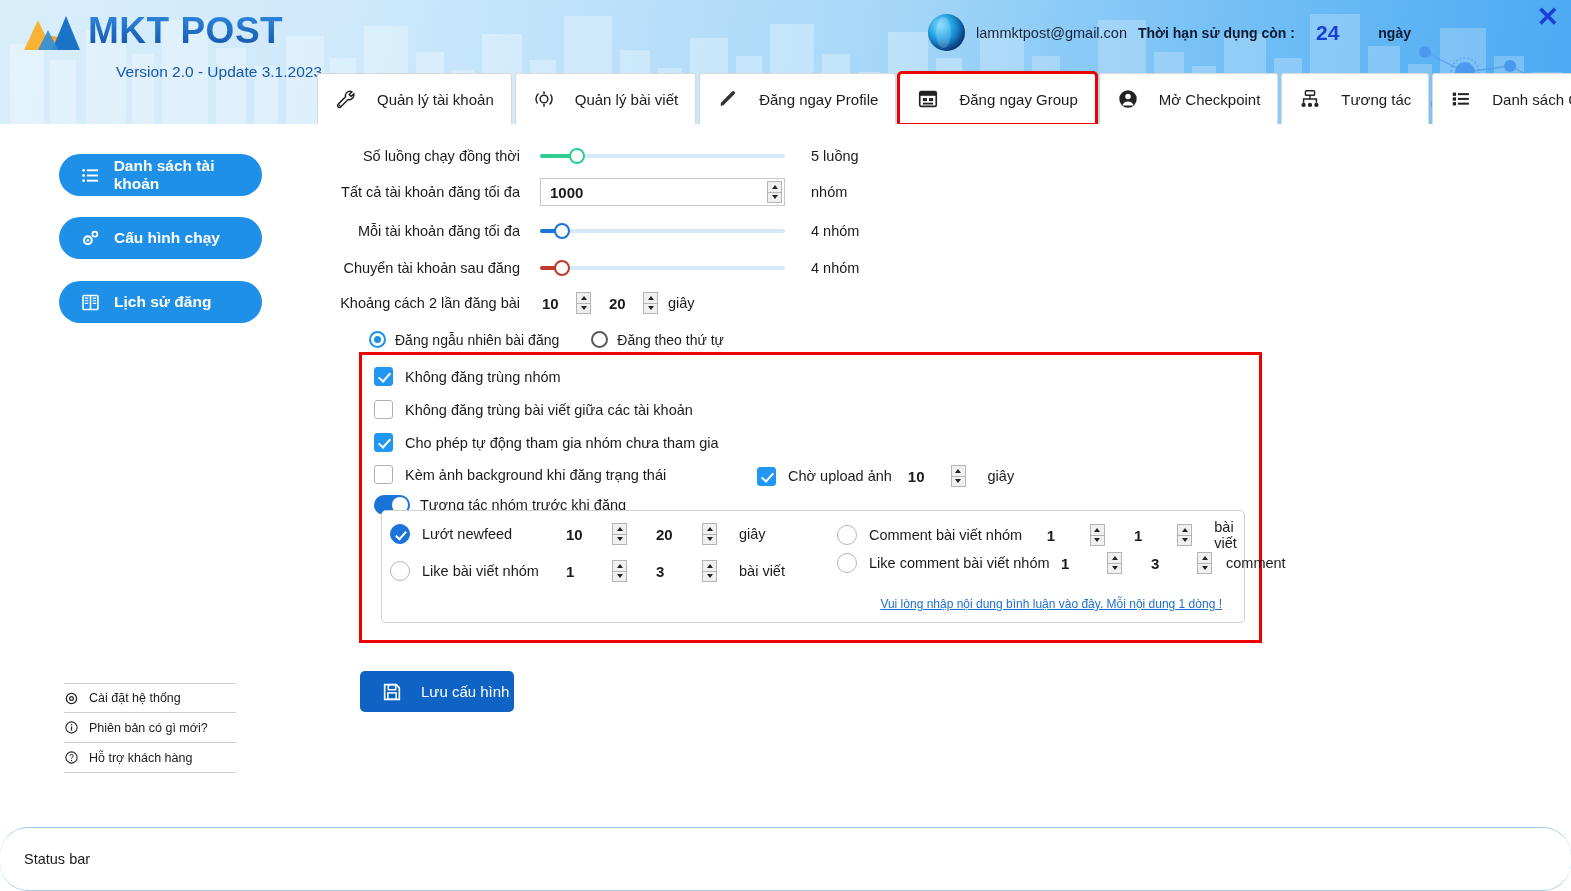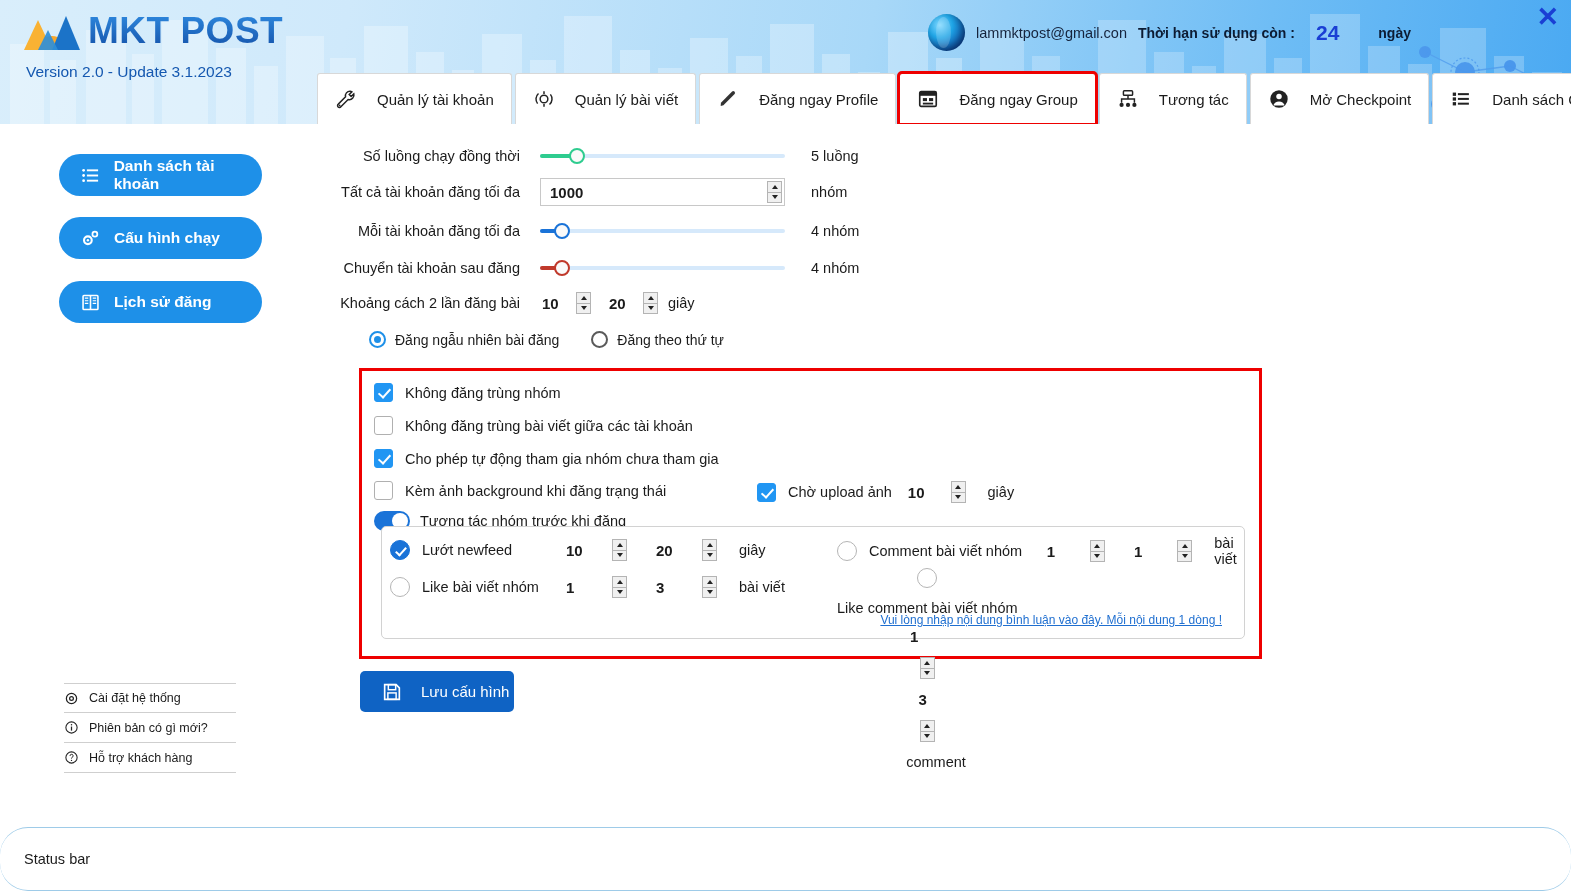--- a/index.html
+++ b/index.html
@@ -33,21 +33,21 @@
   .logo-mark { width: 62px; height: 48px; }
   .logo-text {
     font-size: 37px; font-weight: bold; letter-spacing: .5px;
     color: #1a63c4;
     background: linear-gradient(180deg,#2f8ae0 0%,#1553aa 100%);
     -webkit-background-clip: text; background-clip: text; color: transparent;
     line-height: 1;
   }
   .version {
     margin-top: 9px; margin-left: 4px;
-    font-size: 15.5px; color: #1558b0; font-weight: 500;
+    font-size: 15.5px; color: #1558b0; font-weight: 500; text-align: right;
   }
   .acct {
     position: absolute; right: 160px; top: 14px;
     display: flex; align-items: center; gap: 11px;
     white-space: nowrap;
   }
   .globe {
     width: 37px; height: 37px; border-radius: 50%;
     background: radial-gradient(circle at 32% 30%, #7fd8ff 0%, #1fa5e6 35%, #0b3f9c 85%);
     box-shadow: inset -3px -3px 7px rgba(0,0,0,.35);
@@ -147,21 +147,21 @@
     background:#fff; position: relative; flex:0 0 auto;
   }
   .radio.on { border-color: #1e90e8; }
   .radio.on::after {
     content:""; position:absolute; left:3px; top:3px; width:7px;height:7px;
     border-radius:50%; background:#1e90e8;
   }
   .radio-lbl { font-size: 14px; color:#1b1b1b; }
 
   .redbox {
-    position: absolute; left: 39px; top: 244px; width: 903px; height: 291px;
+    position: absolute; left: 39px; top: 228px; width: 903px; height: 291px;
     border: 3px solid #ee0000;
   }
   .cbrow { display:flex; align-items:center; gap:12px; cursor:pointer; position:absolute; }
   .cb {
     width: 19px; height: 19px; border-radius: 3px; border: 1px solid #b0b0b0;
     background: #fff; flex:0 0 auto; position: relative;
   }
   .cb.on { background: #2196f3; border-color: #2196f3; }
   .cb.on::after {
     content:""; position:absolute; left:6px; top:2px; width:5px; height:10px;
@@ -332,36 +332,36 @@
           <rect x="3" y="4" width="18" height="4.5" fill="#222"></rect>
           <rect x="6.4" y="11" width="4.5" height="3.3" fill="#222"></rect>
           <rect x="13.1" y="11" width="4.5" height="3.3" fill="#222"></rect>
           <rect x="6.4" y="16" width="11.2" height="2" fill="#222"></rect>
         </svg>
         <span>Đăng ngay Group</span>
       </div>
 
       <div class="tab">
         <svg width="22" height="22" viewBox="0 0 24 24">
+          <circle cx="12" cy="12" r="9.5" fill="#222"></circle>
+          <circle cx="12" cy="9.4" r="3" fill="#fff"></circle>
+          <path d="M5.8 19a6.6 6.6 0 0 1 12.4 0z" fill="#fff"></path>
+        </svg>
+        <span>Mở Checkpoint</span>
+      </div>
+
+      <div class="tab">
+        <svg width="22" height="22" viewBox="0 0 24 24">
           <rect x="7" y="3" width="10" height="5" rx="1" fill="none" stroke="#222" stroke-width="1.6"></rect>
           <path d="M12 8v4M5 16v-4h14v4" fill="none" stroke="#222" stroke-width="1.6"></path>
           <circle cx="5" cy="18.5" r="2.3" fill="#222"></circle>
           <circle cx="12" cy="18.5" r="2.3" fill="#222"></circle>
           <circle cx="19" cy="18.5" r="2.3" fill="#222"></circle>
         </svg>
         <span>Tương tác</span>
-      </div>
-
-      <div class="tab">
-        <svg width="22" height="22" viewBox="0 0 24 24">
-          <circle cx="12" cy="12" r="9.5" fill="#222"></circle>
-          <circle cx="12" cy="9.4" r="3" fill="#fff"></circle>
-          <path d="M5.8 19a6.6 6.6 0 0 1 12.4 0z" fill="#fff"></path>
-        </svg>
-        <span>Mở Checkpoint</span>
       </div>
 
       <div class="tab">
         <svg width="22" height="22" viewBox="0 0 24 24">
           <rect x="3" y="5" width="3.6" height="3.6" fill="#222"></rect>
           <rect x="3" y="10.2" width="3.6" height="3.6" fill="#222"></rect>
           <rect x="3" y="15.4" width="3.6" height="3.6" fill="#222"></rect>
           <rect x="8.6" y="5.6" width="12" height="2.2" fill="#222"></rect>
           <rect x="8.6" y="10.8" width="12" height="2.2" fill="#222"></rect>
           <rect x="8.6" y="16" width="12" height="2.2" fill="#222"></rect>
@@ -619,42 +619,42 @@
             <div>
                 <i class="arrow-up"></i>
               </div>
             <div>
                 <i class="arrow-dn"></i>
               </div>
           </div>
           <span class="unit" style="margin-left:10px;">bài viết</span>
         </div>
 
-        <div class="cbrow" style="left:455px; top:41px;flex-direction:column;">
+        <div class="cbrow" style="left:455px; top:41px;">
           <div class="rcb"></div>
           <span class="cb-lbl" style="width:180px;">Like comment bài viết nhóm</span>
           <span class="numonly" style="width:34px;">1</span>
           <div class="spin">
             <div>
                 <i class="arrow-up"></i>
               </div>
             <div>
                 <i class="arrow-dn"></i>
               </div>
           </div>
           <span class="numonly" style="margin-left:17px;width:34px;">3</span>
           <div class="spin">
             <div>
                 <i class="arrow-up"></i>
               </div>
             <div>
                 <i class="arrow-dn"></i>
               </div>
           </div>
-          <span class="unit" style="margin-left:18px;">comment</span>
+          <span class="unit" style="margin-left:2px;">comment</span>
         </div>
 
         <div class="hintlink">Vui lòng nhập nội dung bình luận vào đây. Mỗi nội dung 1 dòng !</div>
       </div>
     </div>
 
     <div class="savebtn">
       <svg width="22" height="22" viewBox="0 0 24 24">
         <path d="M4 4h12.5L20 7.5V20H4z" fill="none" stroke="#fff" stroke-width="1.8"></path>
         <rect x="8" y="4" width="8" height="5.5" fill="none" stroke="#fff" stroke-width="1.6"></rect>

